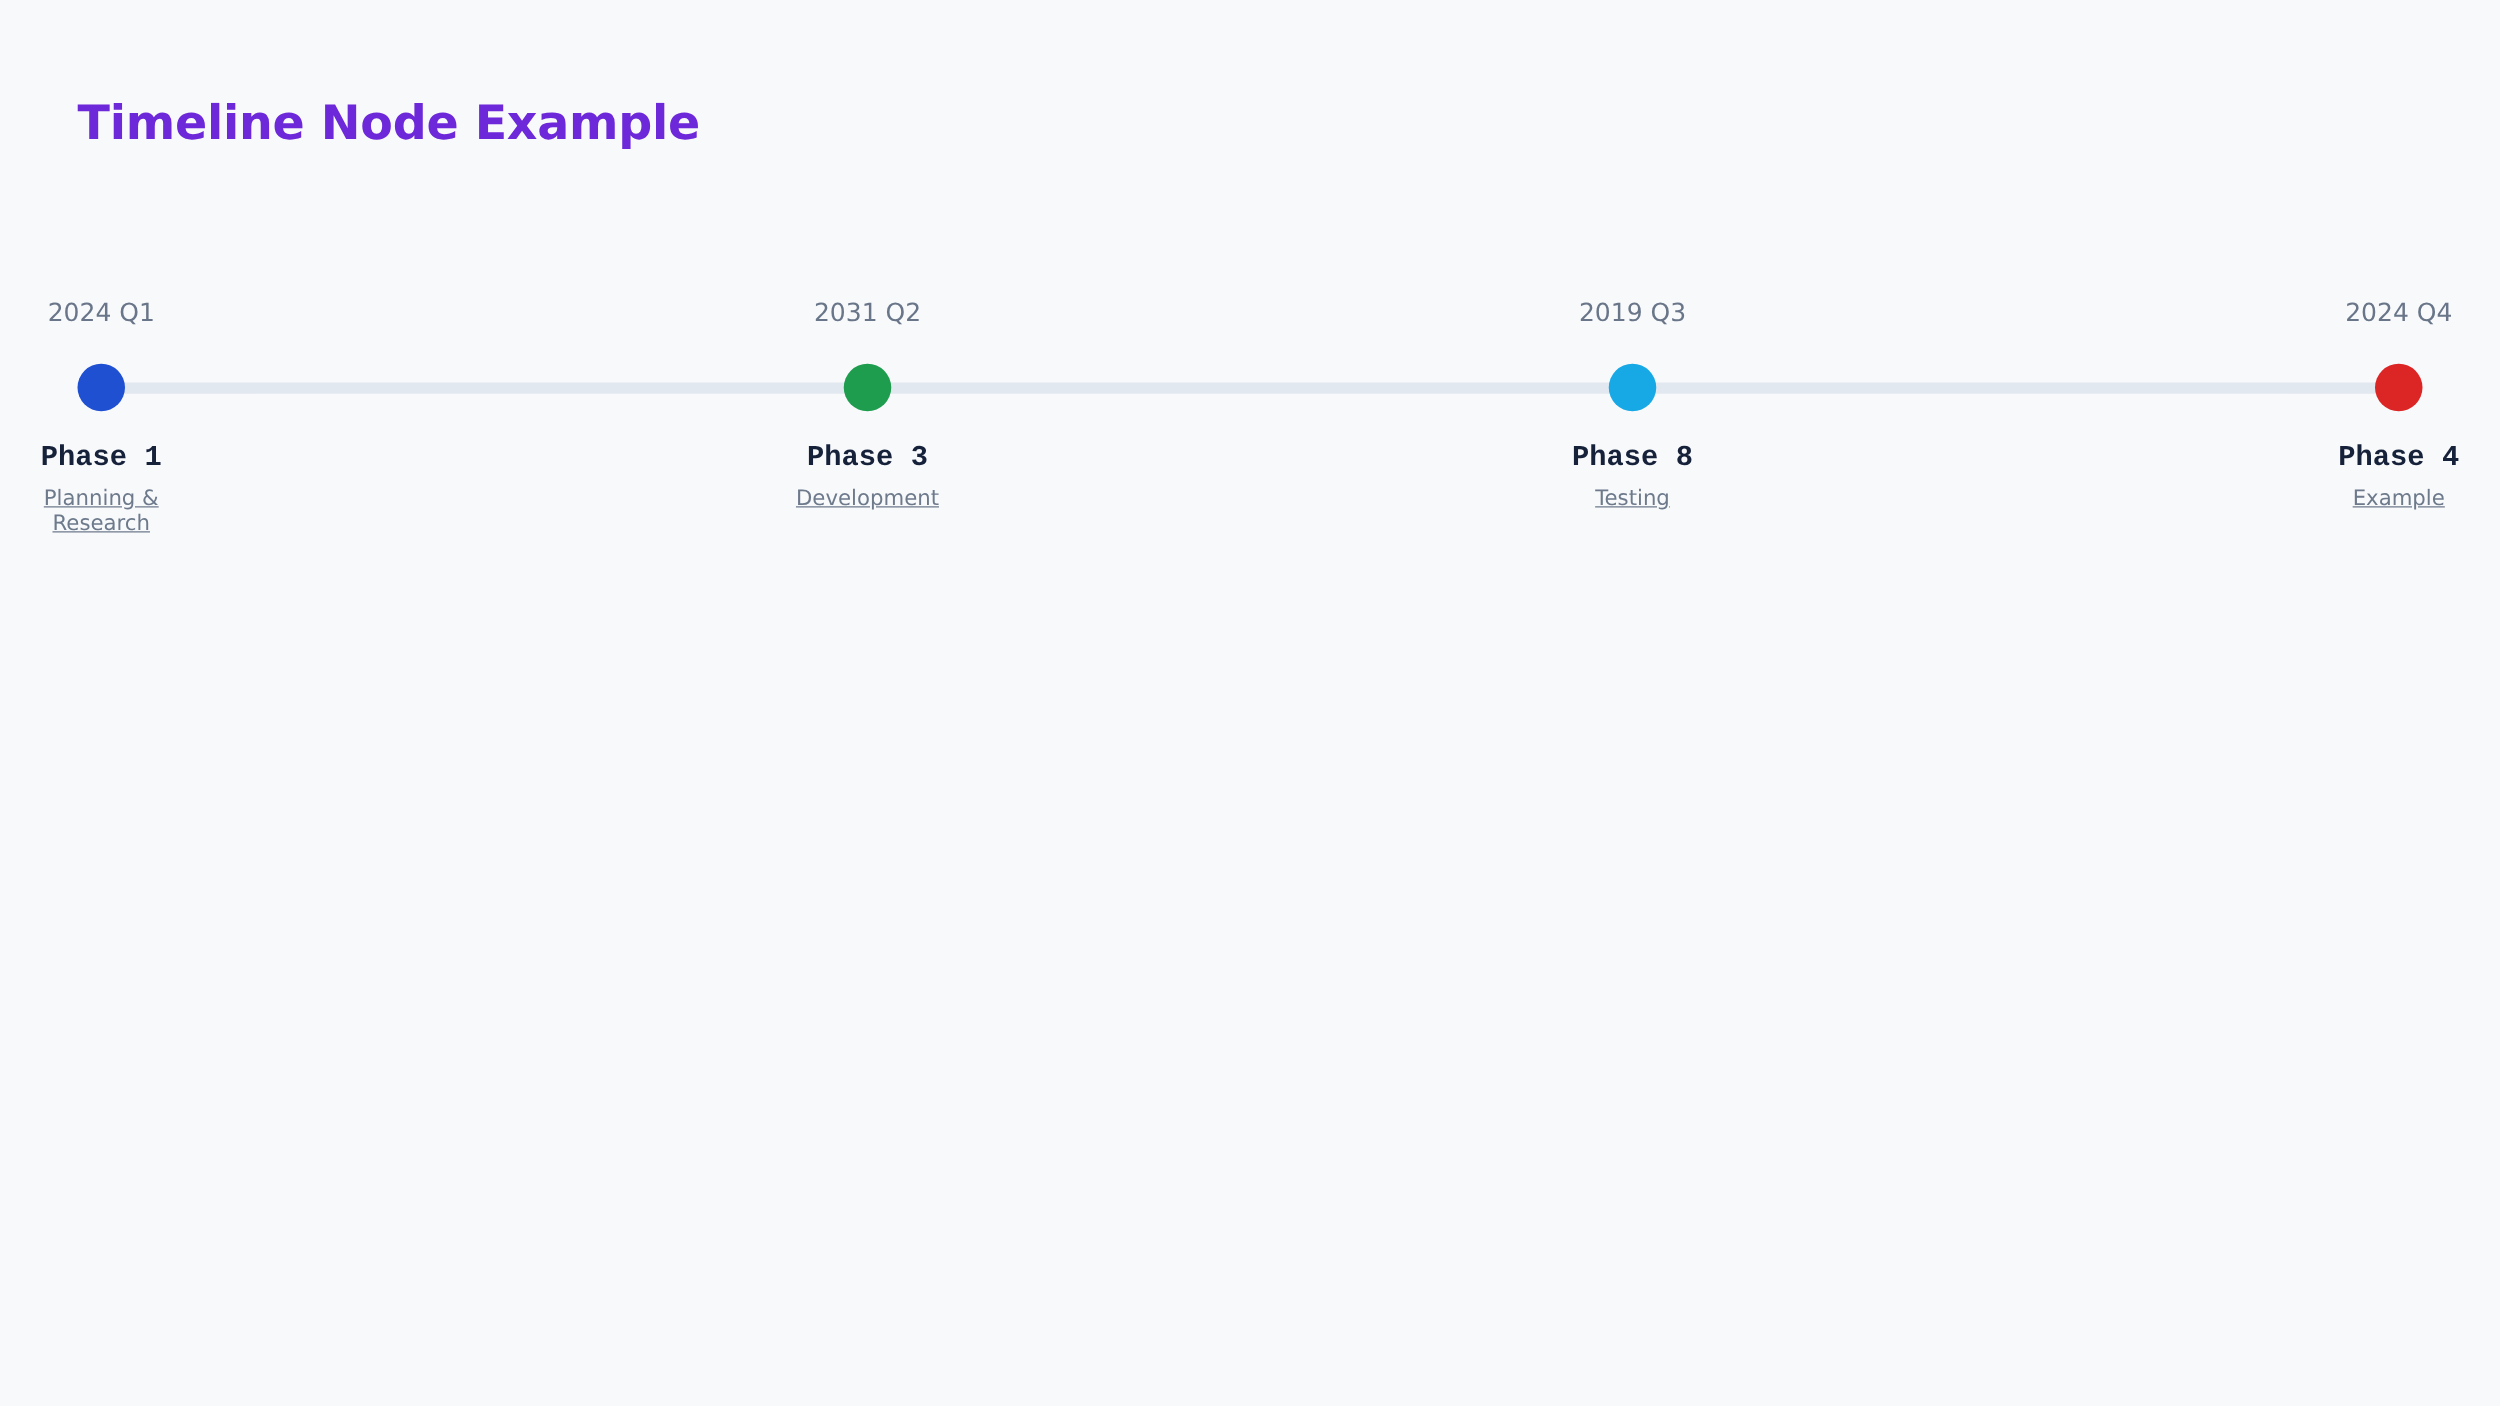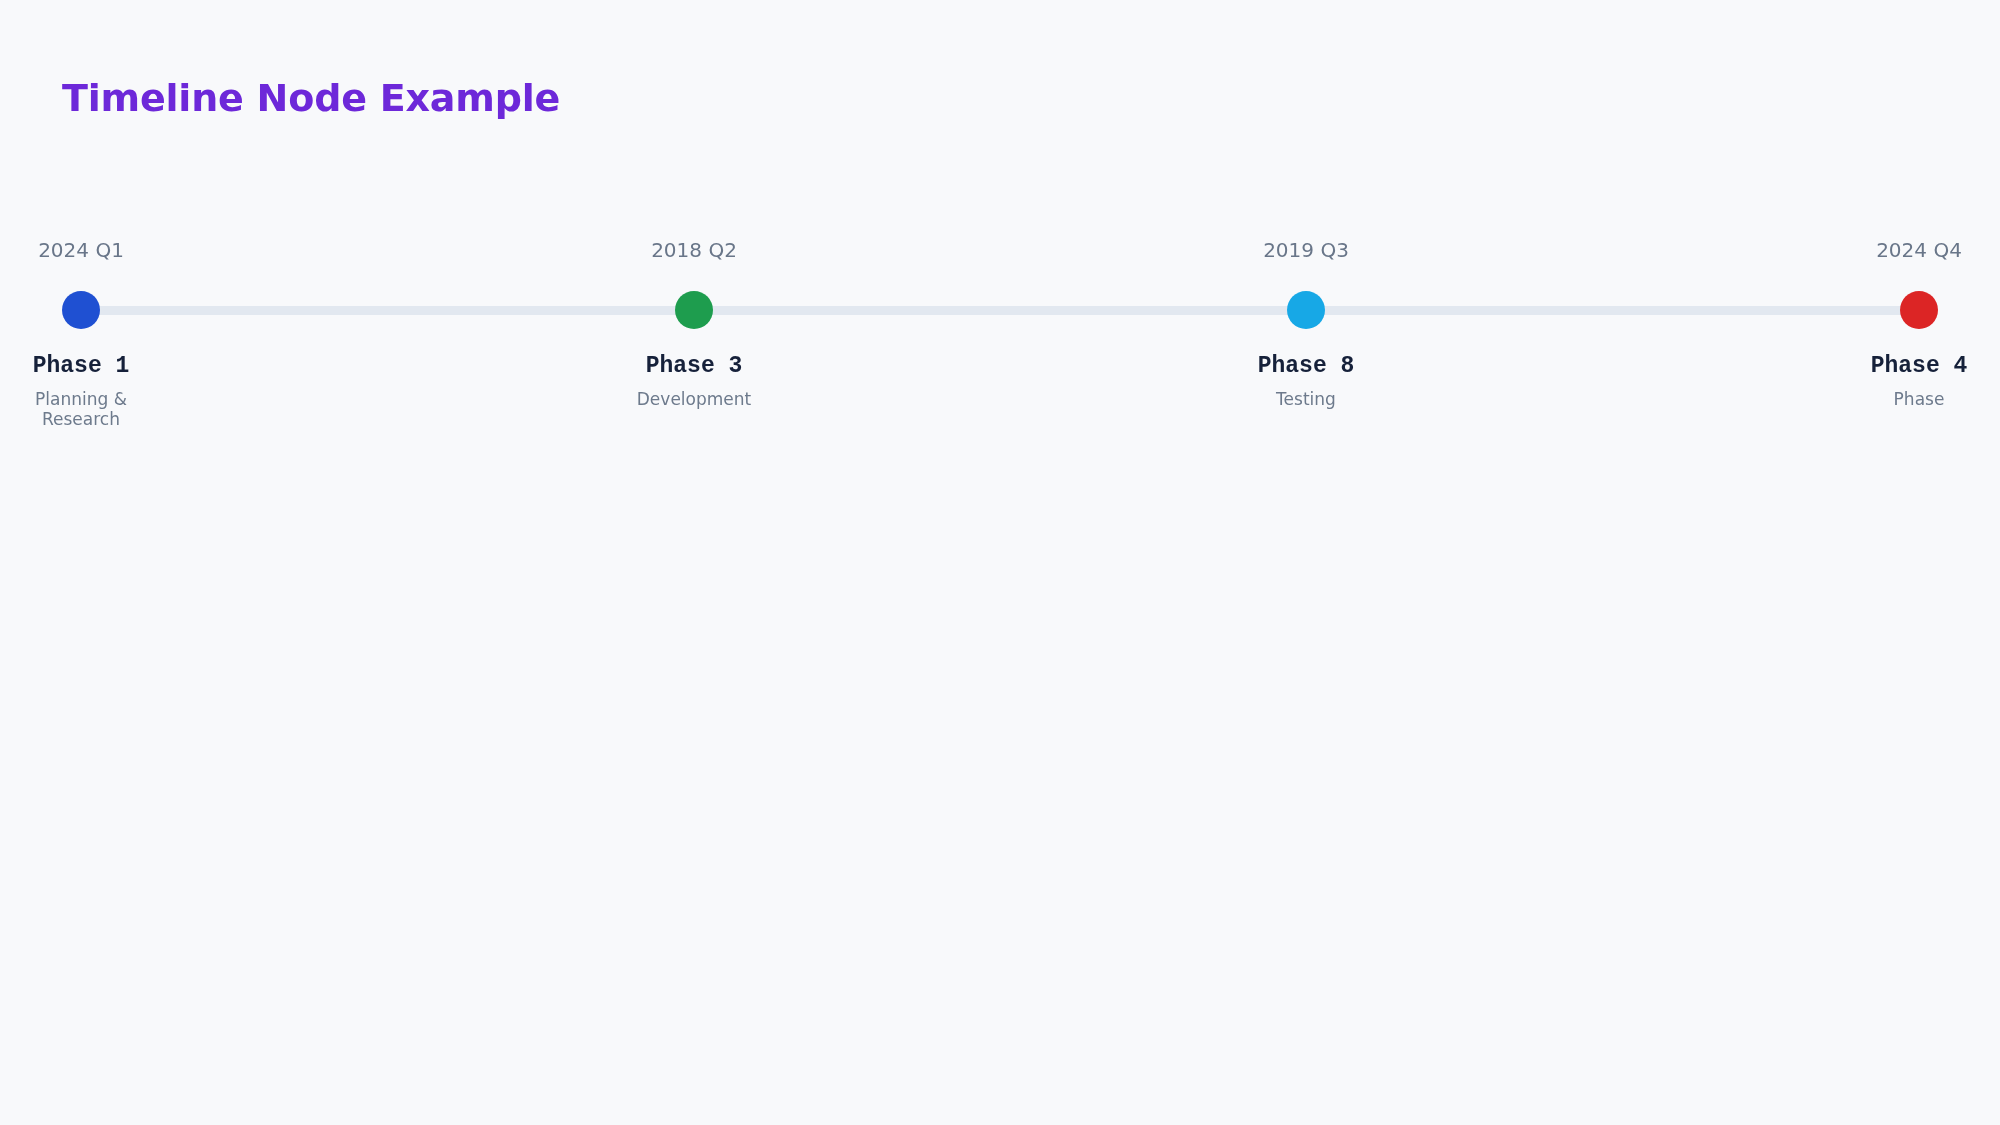--- a/index.html
+++ b/index.html
@@ -94,52 +94,53 @@
   .node-desc {
     position: absolute;
     left: 0;
     top: 389px;
     transform: translateX(-50%);
     width: 120px;
     font-size: 17px;
     line-height: 20px;
     color: #6d7a8c;
     text-align: center;
+    text-decoration: underline;
   }
 </style>
 </head>
 <body style="background: rgb(248, 249, 251);">
 
 <h1 class="page-title" style="color: #6d28d9;">Timeline Node Example</h1>
 
 <div class="timeline">
 
   <div class="timeline-track" style="background: rgb(226, 232, 240);"></div>
 
   <div class="timeline-node" style="left: 81px;">
     <div class="node-date">2024 Q1</div>
     <div class="node-dot" style="background: rgb(31, 80, 210);"></div>
     <div class="node-title">Phase 1</div>
     <div class="node-desc">Planning &amp; Research</div>
   </div>
 
   <div class="timeline-node" style="left: 694px;">
-    <div class="node-date">2018 Q2</div>
+    <div class="node-date">2031 Q2</div>
     <div class="node-dot" style="background: rgb(30, 157, 78);"></div>
     <div class="node-title">Phase 3</div>
     <div class="node-desc">Development</div>
   </div>
 
   <div class="timeline-node" style="left: 1306px;">
     <div class="node-date">2019 Q3</div>
     <div class="node-dot" style="background: rgb(23, 168, 230);"></div>
     <div class="node-title">Phase 8</div>
     <div class="node-desc">Testing</div>
   </div>
 
   <div class="timeline-node" style="left: 1919px;">
     <div class="node-date">2024 Q4</div>
     <div class="node-dot" style="background: rgb(220, 37, 37);"></div>
     <div class="node-title">Phase 4</div>
-    <div class="node-desc">Phase</div>
+    <div class="node-desc">Example</div>
   </div>
 
 </div>
 
 </body></html>

